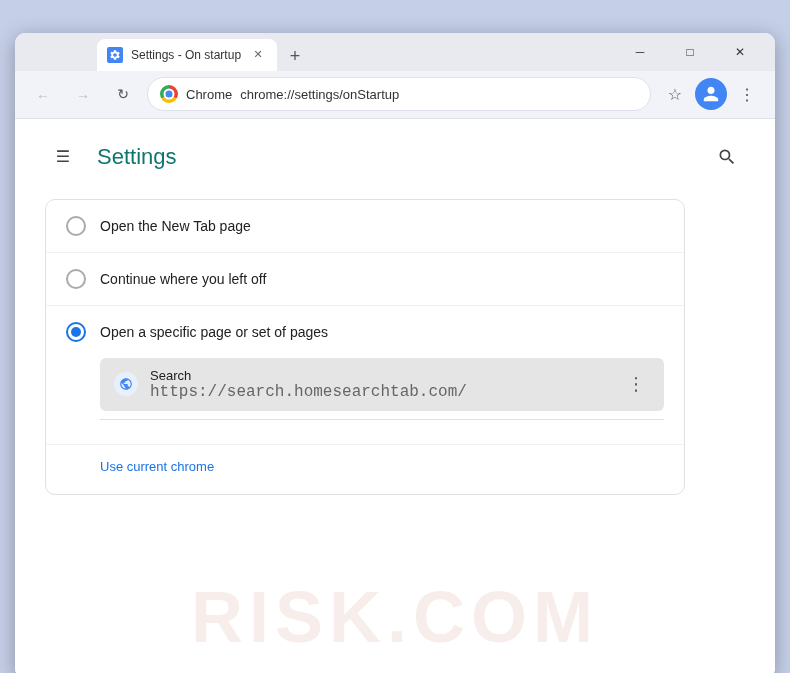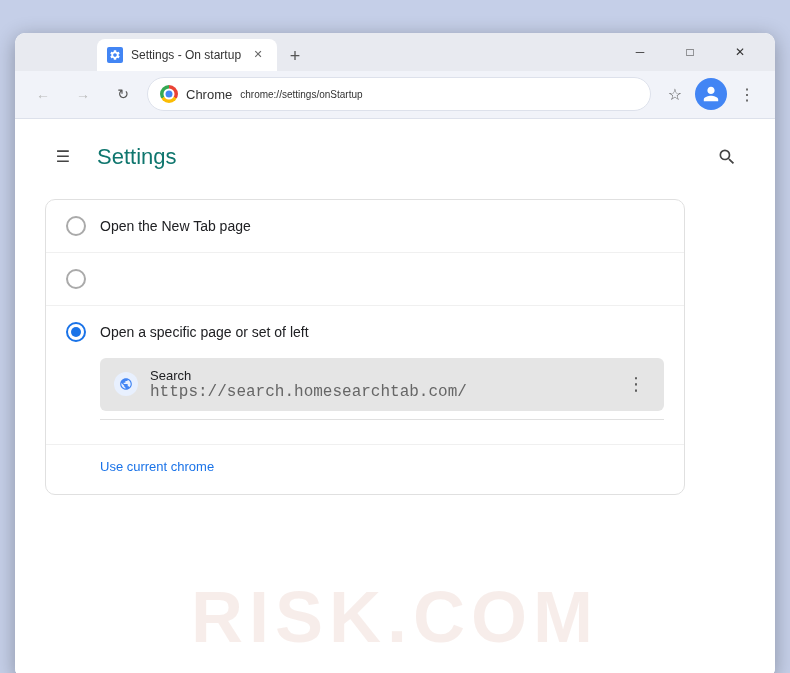--- a/index.html
+++ b/index.html
@@ -154,21 +154,21 @@
       background: #4285f4;
       border-radius: 50%;
       border: 2px solid #fff;
     }
     .chrome-label {
       font-size: 13px;
       font-weight: 500;
       color: #333;
     }
     .address-text {
-      font-size: 10px;
+      font-size: 13px;
       color: #333;
     }
     .nav-right {
       display: flex; align-items: center; gap: 4px;
     }
     .star-btn, .profile-btn, .menu-btn {
       width: 32px; height: 32px;
       border-radius: 50%;
       display: flex; align-items: center; justify-content: center;
       cursor: pointer;
@@ -424,25 +424,26 @@
 
     <div class="options-card">
 
       <div class="option-row">
         <div class="radio-btn"></div>
         <span class="option-label">Open the New Tab page</span>
       </div>
 
       <div class="option-row">
         <div class="radio-btn"></div>
+        <span class="option-label">Continue where you left off</span>
       </div>
 
       <div class="option-row">
         <div class="radio-btn selected"></div>
-        <span class="option-label">Open a specific page or set of left</span>
+        <span class="option-label">Open a specific page or set of pages</span>
       </div>
 
       <div class="sub-option-area">
         <div class="sub-page-row">
           <div class="page-icon">
             <svg width="14" height="14" viewBox="0 0 24 24" fill="#4285f4">
               <path d="M12 2C6.48 2 2 6.48 2 12s4.48 10 10 10 10-4.48 10-10S17.52 2 12 2zm-1 17.93c-3.95-.49-7-3.85-7-7.93 0-.62.08-1.21.21-1.79L9 15v1c0 1.1.9 2 2 2v1.93zm6.9-2.54c-.26-.81-1-1.39-1.9-1.39h-1v-3c0-.55-.45-1-1-1H8v-2h2c.55 0 1-.45 1-1V7h2c1.1 0 2-.9 2-2v-.41c2.93 1.19 5 4.06 5 7.41 0 2.08-.8 3.97-2.1 5.39z"></path>
             </svg>
           </div>
           <div class="sub-page-info">

